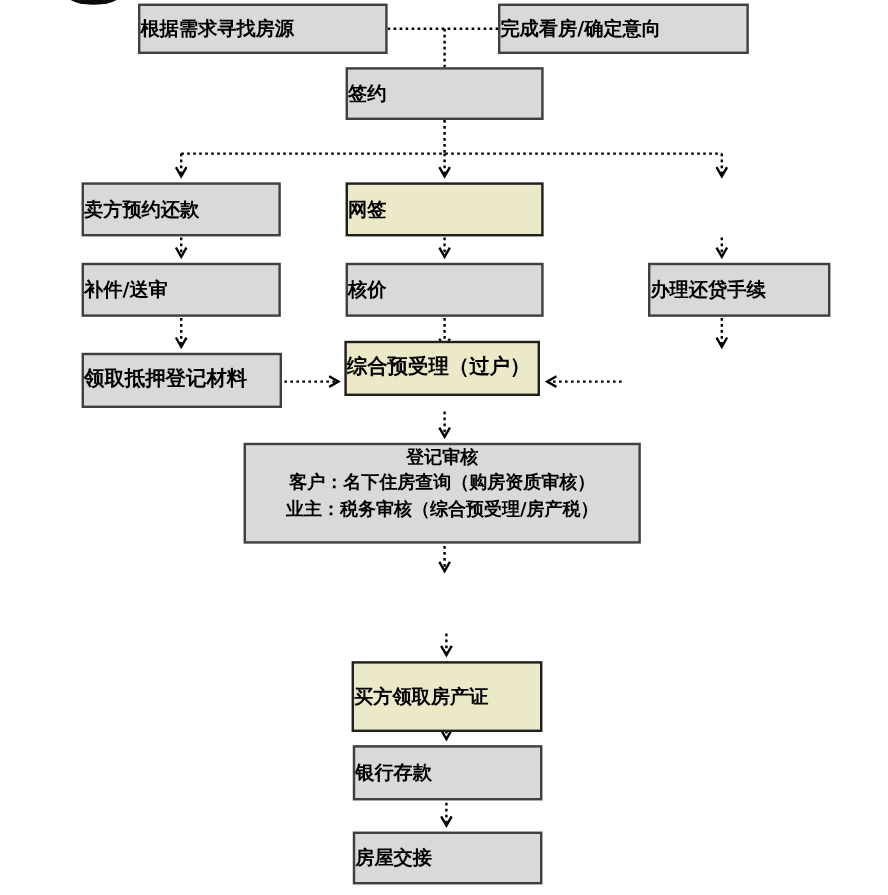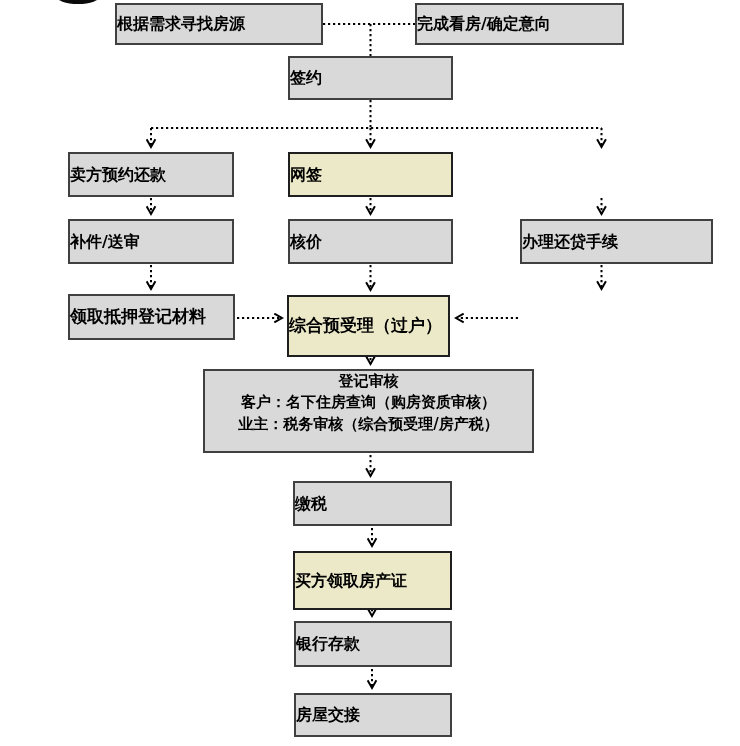--- a/index.html
+++ b/index.html
@@ -124,42 +124,39 @@
 
 
   <div class="node" style="left:288px;top:219px;width:165px;height:45px">
     <span>核价</span>
   </div>
 
   <div class="node" style="left:68px;top:219px;width:166px;height:45px">
     <span>补件/送审</span>
   </div>
 
-  <div class="node" style="left:520px;top:219px;width:193px;height:45px">
+  <div class="node" style="left:540px;top:219px;width:152px;height:45px">
     <span>办理还贷手续</span>
   </div>
 
   <div class="node tight" style="left:68px;top:294px;width:167px;height:46px">
     <span>领取抵押登记材料</span>
   </div>
 
-  <div class="node highlight tight" style="left:287px;top:295px;width:163px;height:62px">
+  <div class="node highlight tight" style="left:287px;top:284px;width:163px;height:46px">
     <span>综合预受理（过户）</span>
   </div>
 
 
   <div class="node multiline" style="left:203px;top:369px;width:331px;height:84px">
     <span>登记审核</span>
     <span>客户：名下住房查询（购房资质审核）</span>
     <span>业主：税务审核（综合预受理/房产税）</span>
   </div>
 
-  <div class="node" style="left:293px;top:481px;width:159px;height:45px">
-    <span>缴税</span>
-  </div>
 
   <div class="node highlight" style="left:293px;top:551px;width:159px;height:59px">
     <span>买方领取房产证</span>
   </div>
 
   <div class="node" style="left:294px;top:621px;width:158px;height:46px">
     <span>银行存款</span>
   </div>
 
   <div class="node" style="left:294px;top:693px;width:158px;height:44px">

